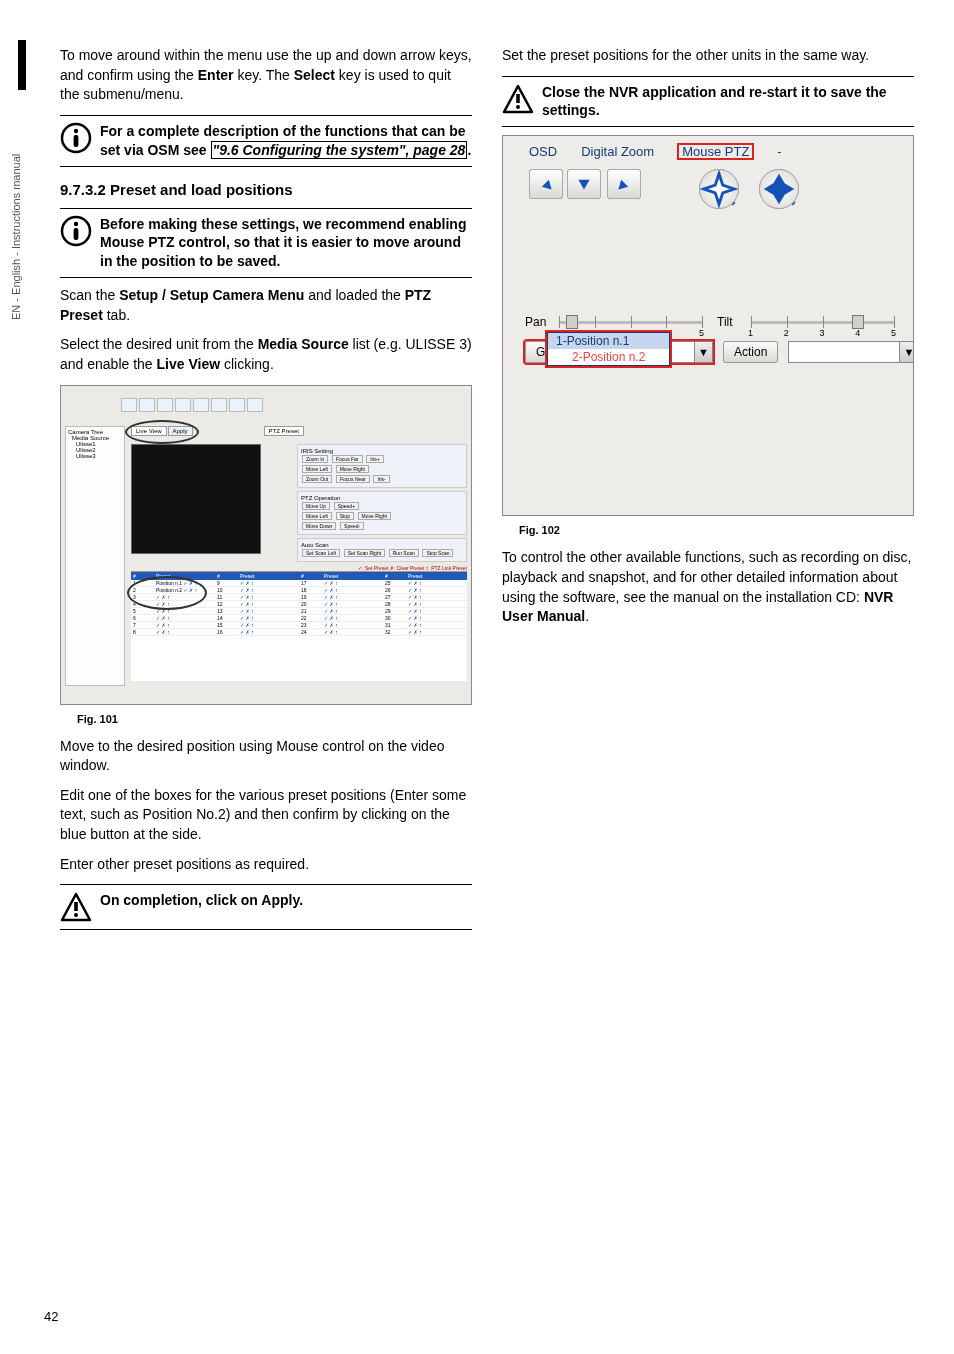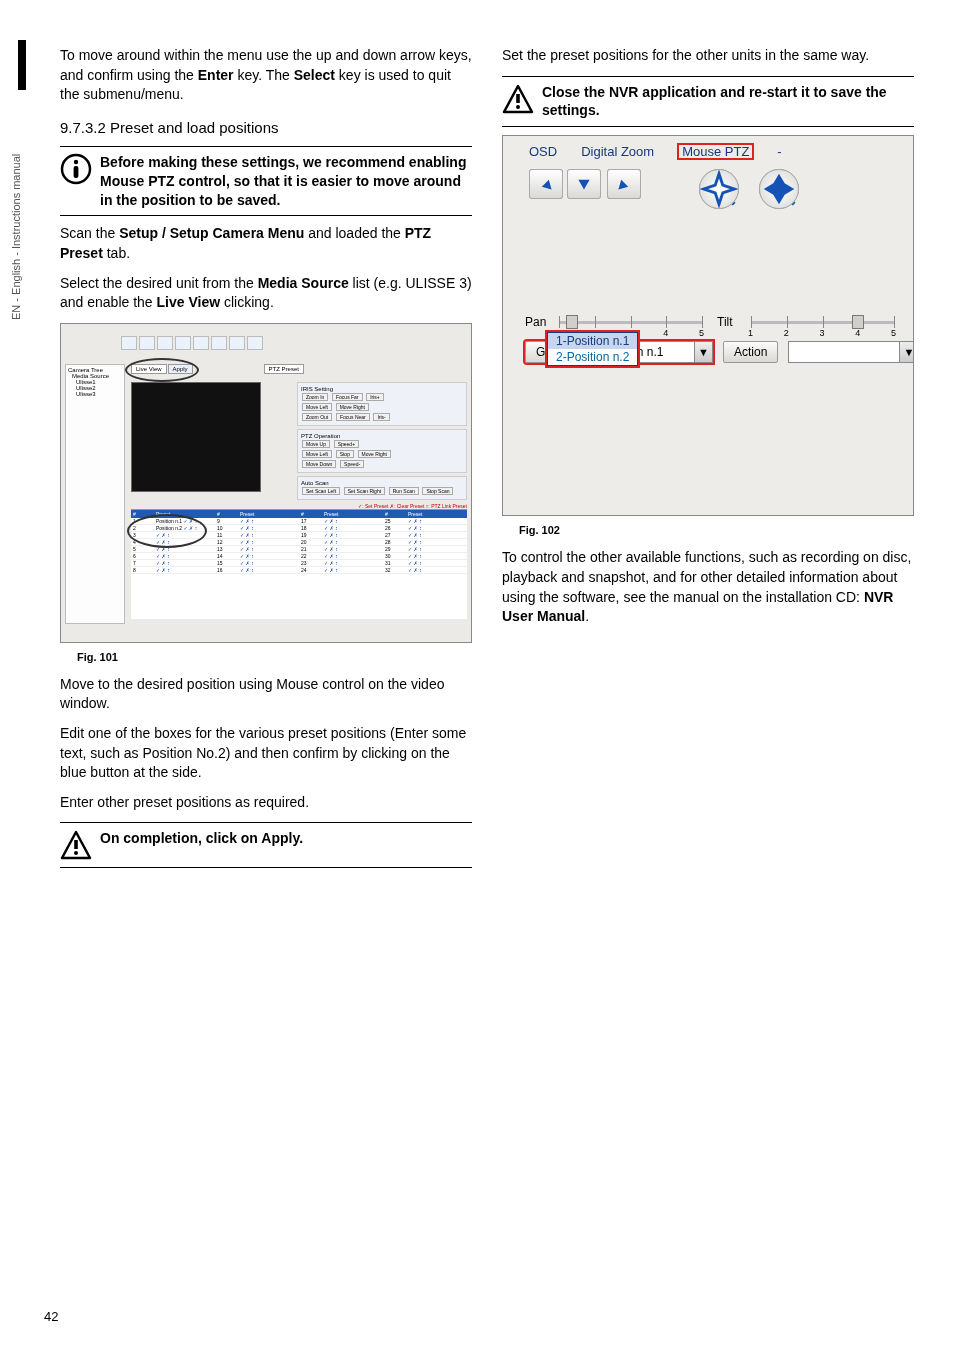--- a/index.html
+++ b/index.html
@@ -45,21 +45,21 @@
   }
   .col {
     flex: 1;
     min-width: 0;
   }
   p { margin: 6px 0 10px 0; line-height: 1.4; }
   .bold { font-weight: bold; }
   .ref-link { font-weight: bold; font-style: italic; border:1px solid #000; padding:0 1px;}
   h3.section-head {
     font-size: 15px;
-    font-weight: normal;
+    font-weight: bold;
     margin: 14px 0 10px 0;
   }
   .info-row {
     display: flex;
     align-items: flex-start;
     gap: 8px;
     border-top: 1px solid #000;
     border-bottom: 1px solid #000;
     padding: 6px 0;
     margin: 8px 0;
@@ -184,39 +184,51 @@
     height:22px;
   }
   .combo .val { padding:0 6px; font-size:12px; min-width:110px; color:#000;}
   .combo .arrow { width:18px;height:20px;background:linear-gradient(#eee,#ccc);border-left:1px solid #888;display:flex;align-items:center;justify-content:center;}
   .hl-red { outline:2px solid #d22; outline-offset:-1px;}
   .hl-red2 { outline:2px solid #d22; outline-offset:0;}
   .popup {
     position:absolute; left:44px; top:196px; background:#fff; border:1px solid #153a7a;
     font-size:12px;
   }
-  .popup .opt { padding:1px 8px; color:#0369a1;}
+  .popup .opt { padding:1px 24px; color:#ef4444;}
   .popup .optsel { background:#c7d6ef; padding:1px 8px; color:#163a7a;}
 </style>
 </head>
 <body>
 
 <div class="side-tab">
   <div class="black-bar"></div>
   <div class="rotated">EN - English - Instructions manual</div>
 </div>
 
 <div class="columns">
 
   <div class="col">
 
     <p>
       <span>To move around within the menu use the up and down arrow keys, and confirm using the </span><span class="bold">Enter</span><span> key. The </span><span class="bold">Select</span><span> key is used to quit the submenu/menu.</span>
     </p>
 
+    <div class="info-row">
+      <span class="icon">
+        <svg viewBox="0 0 32 32">
+            <circle cx="16" cy="16" r="14" fill="none" stroke="#000" stroke-width="2.5"></circle>
+            <circle cx="16" cy="9" r="2.2" fill="#000"></circle>
+            <rect x="13.6" y="13" width="4.8" height="12" rx="2" fill="#000"></rect>
+          </svg>
+      </span>
+      <div class="text">
+        <span>For a complete description of the functions that can be set via OSM see </span><span class="ref-link">"9.6 Configuring the system", page 28</span><span>.</span>
+      </div>
+    </div>
 
     <h3 class="section-head">9.7.3.2  Preset and load positions</h3>
 
     <div class="info-row">
       <span class="icon">
         <svg viewBox="0 0 32 32">
             <circle cx="16" cy="16" r="14" fill="none" stroke="#000" stroke-width="2.5"></circle>
             <circle cx="16" cy="9" r="2.2" fill="#000"></circle>
             <rect x="13.6" y="13" width="4.8" height="12" rx="2" fill="#000"></rect>
           </svg>

